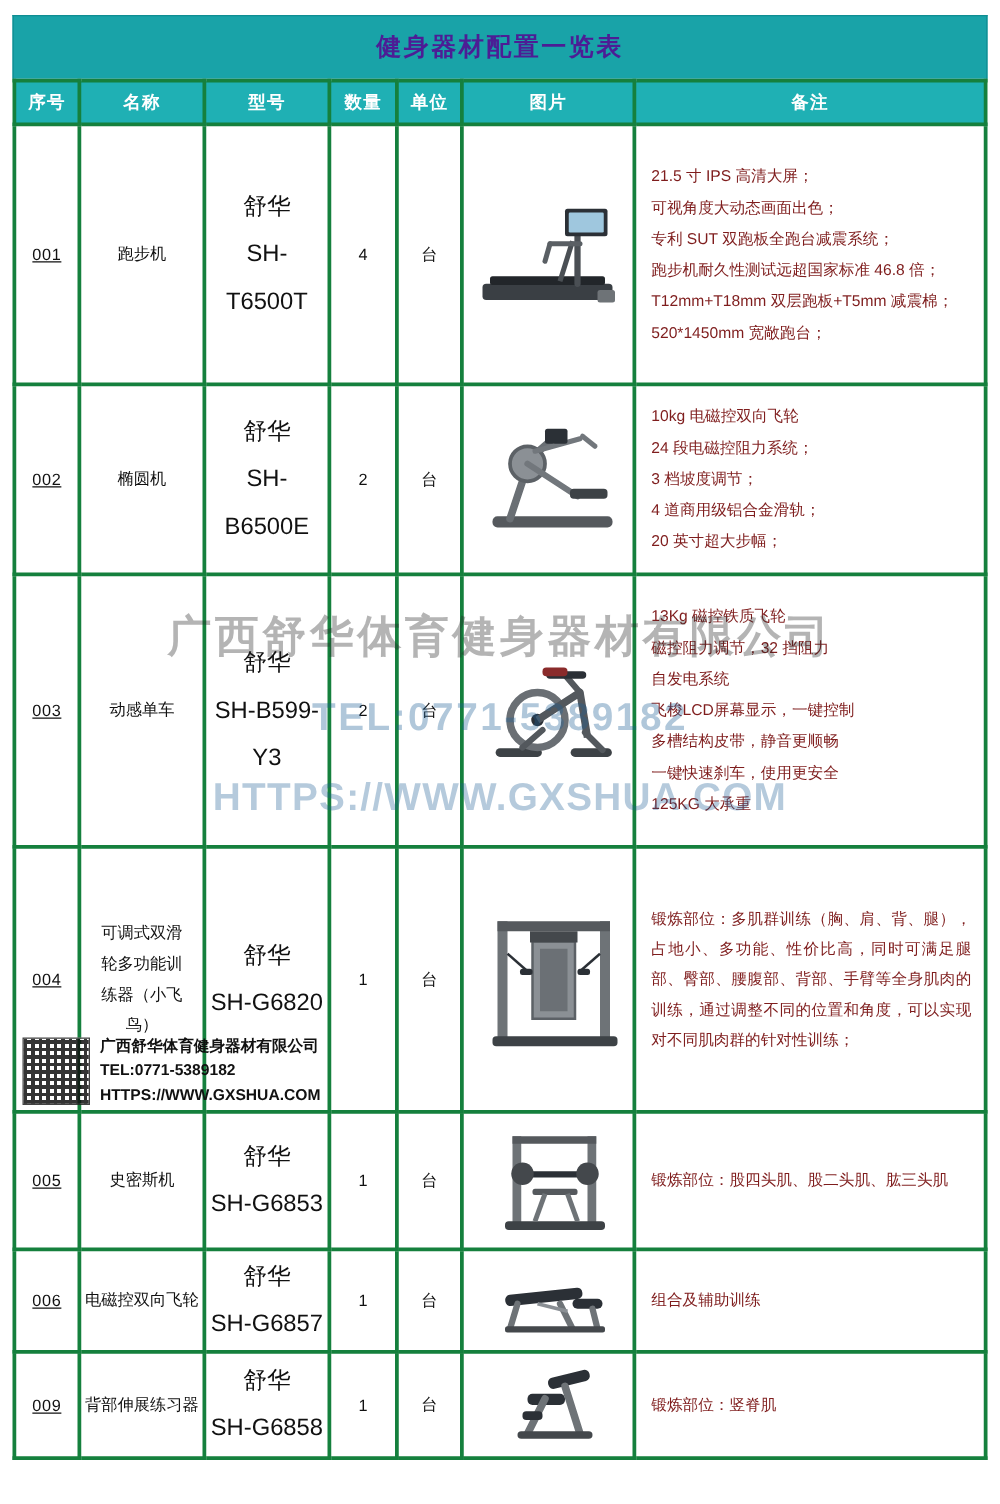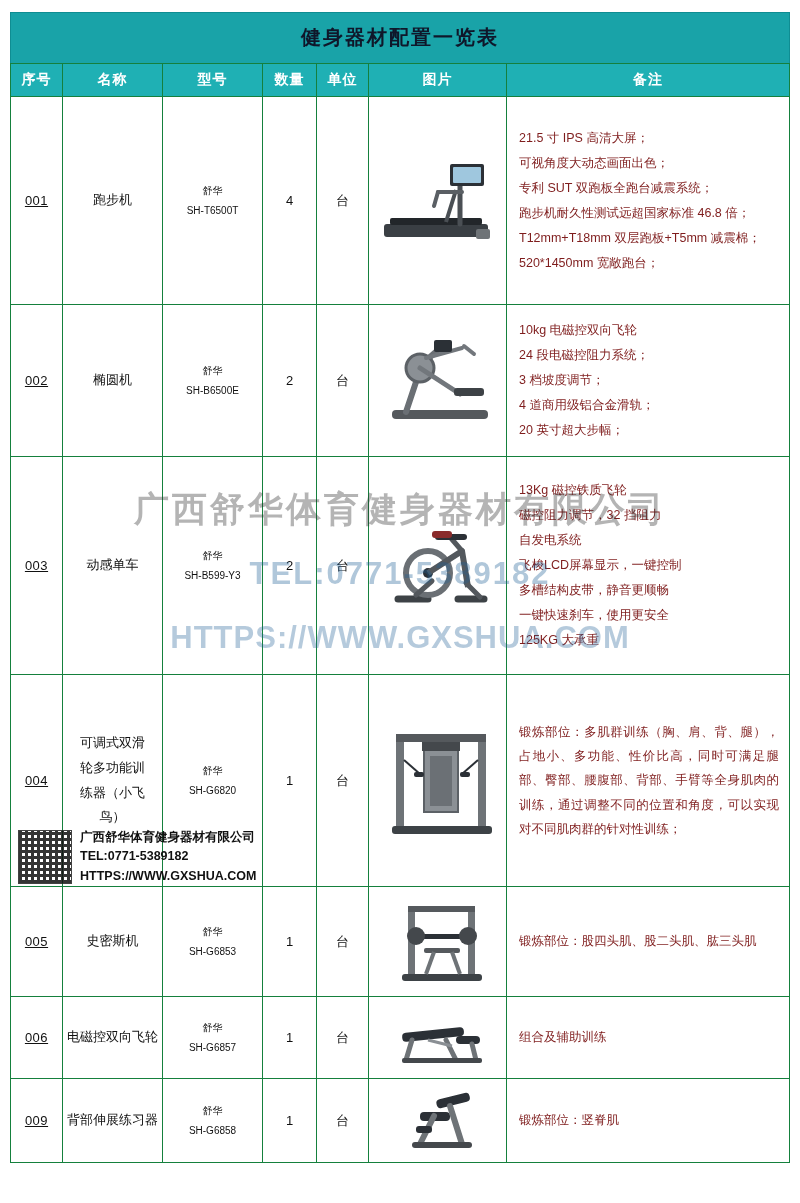--- a/index.html
+++ b/index.html
@@ -13,51 +13,51 @@
   .page{
     position:relative;
     width:800px;
     min-height:1203px;
     box-sizing:border-box;
     padding:12px 10px 10px 10px;
     overflow:hidden;
   }
   .title-bar{
     background:#19a3a8;
-    color:#0f172a;
+    color:#4c1d95;
     text-align:center;
     font-size:20px;
     font-weight:bold;
     letter-spacing:2px;
     padding:11px 0 12px 0;
     border:1px solid #0f8d92;
     border-bottom:none;
   }
   table.sheet{
     width:100%;
     border-collapse:collapse;
     table-layout:fixed;
     font-size:12.5px;
     color:#111;
   }
   table.sheet th, table.sheet td{
-    border:1px solid #15803d;
+    border:3px solid #15803d;
     vertical-align:middle;
   }
   thead th{
     background:#1fb0b4;
     color:#ffffff;
     font-size:14px;
     font-weight:bold;
     height:30px;
     letter-spacing:1px;
   }
   td.c-idx{ text-align:center; font-size:13px; letter-spacing:.5px;text-decoration:underline;}
   td.c-name{ text-align:center; font-size:13px; line-height:1.9;}
-  td.c-model{ text-align:center; font-size:10px; line-height:2.0;}
+  td.c-model{ text-align:center; font-size:19px; line-height:2.0;}
   td.c-qty{ text-align:center; font-size:13px;}
   td.c-unit{ text-align:center; font-size:13px;}
   td.c-img{ text-align:center; padding:6px 2px;}
   td.c-remark{
     text-align:left;
     padding:8px 10px 8px 12px;
     font-size:12.5px;
     line-height:2.0;
     color:#7f1d1d;
   }

